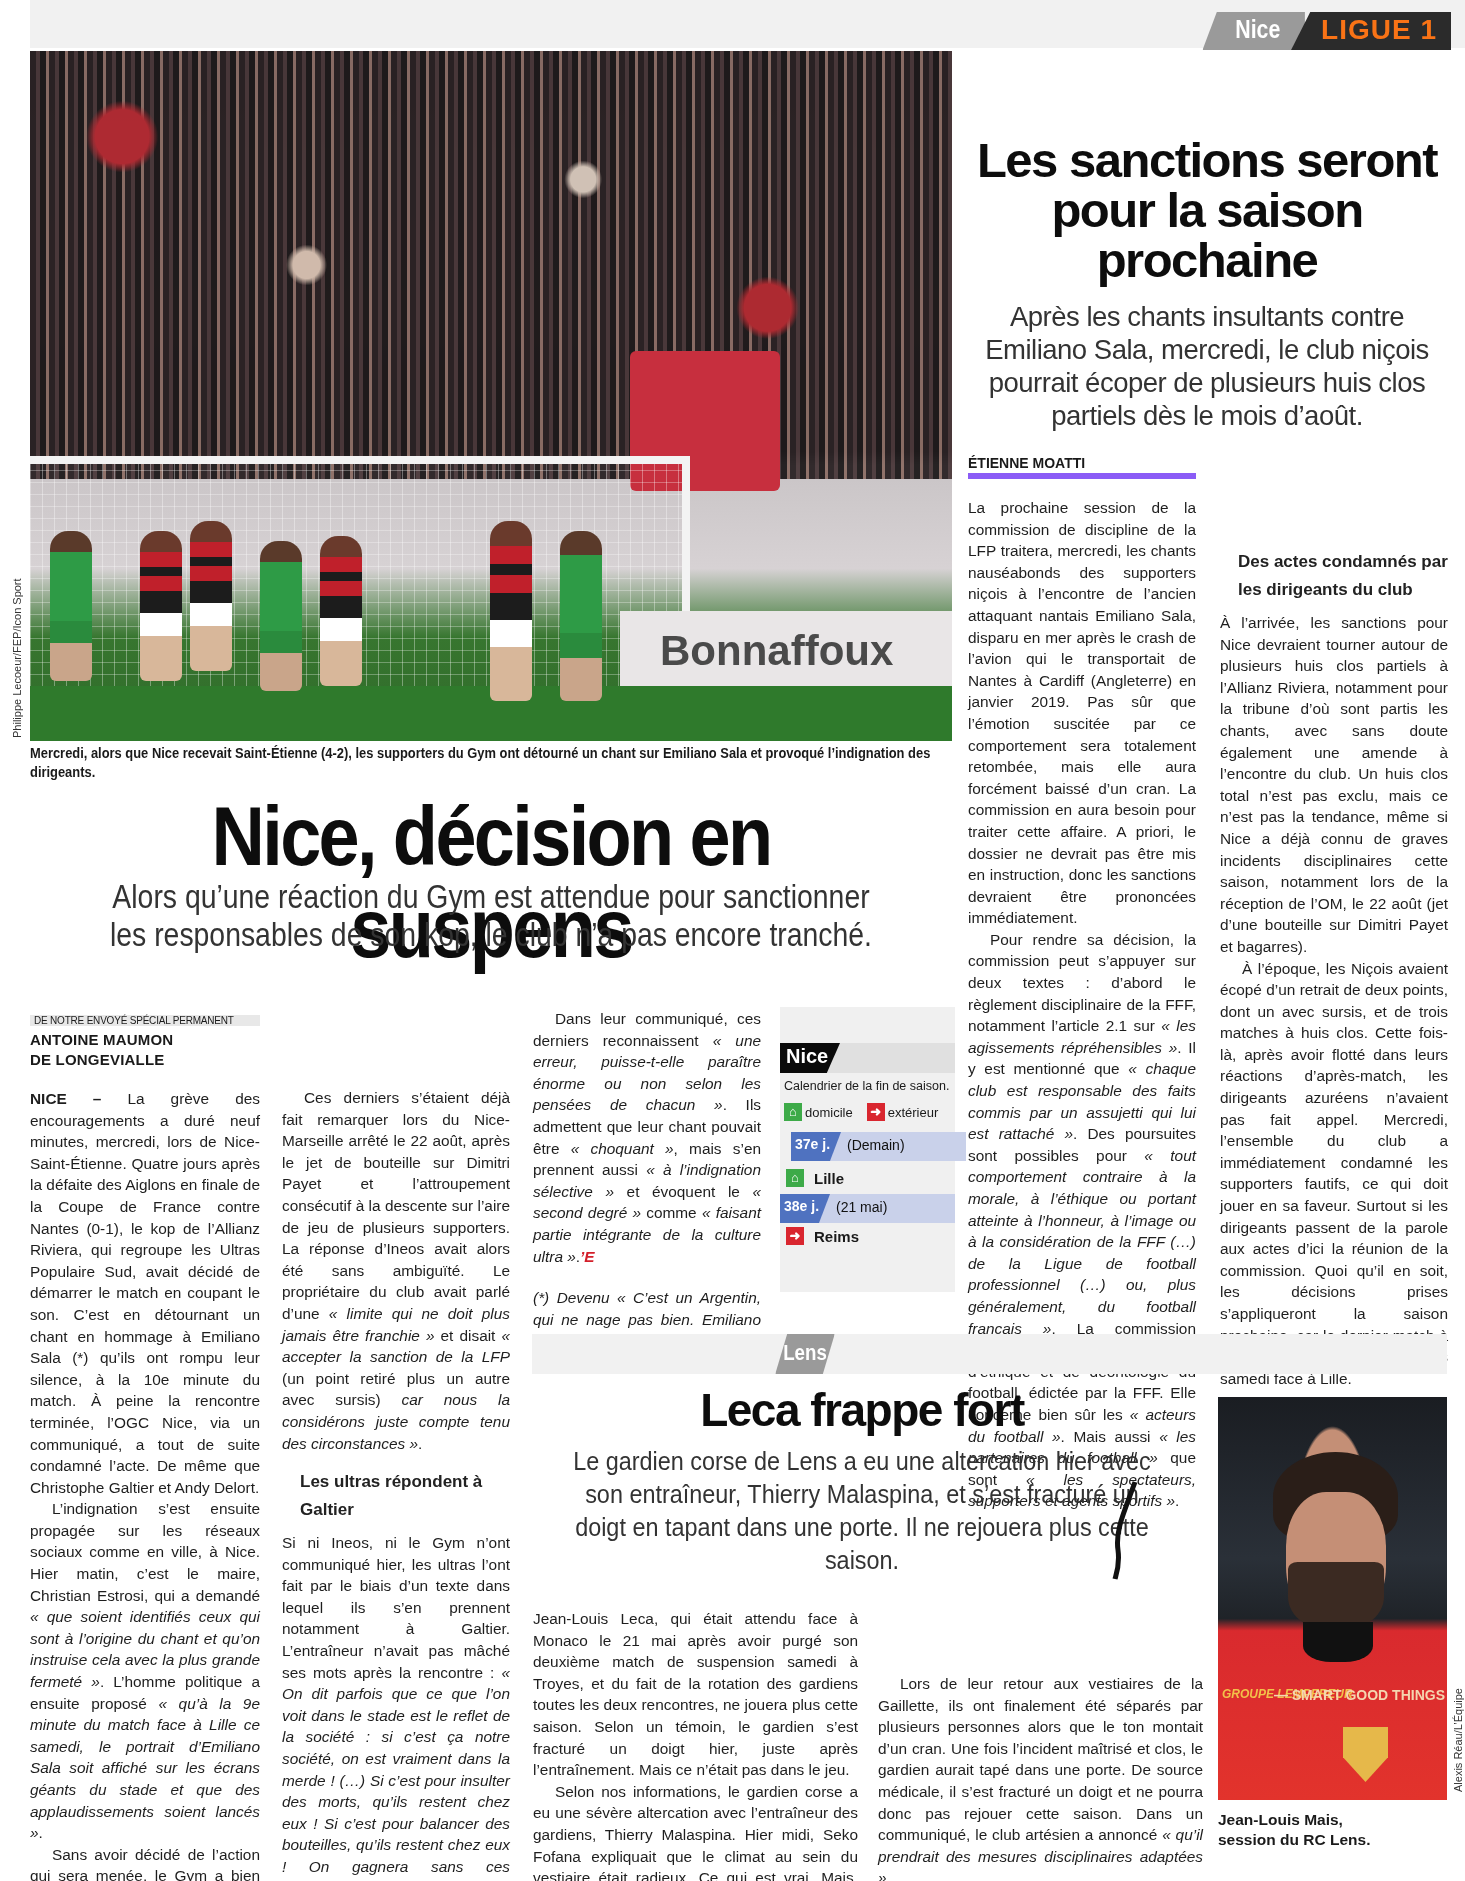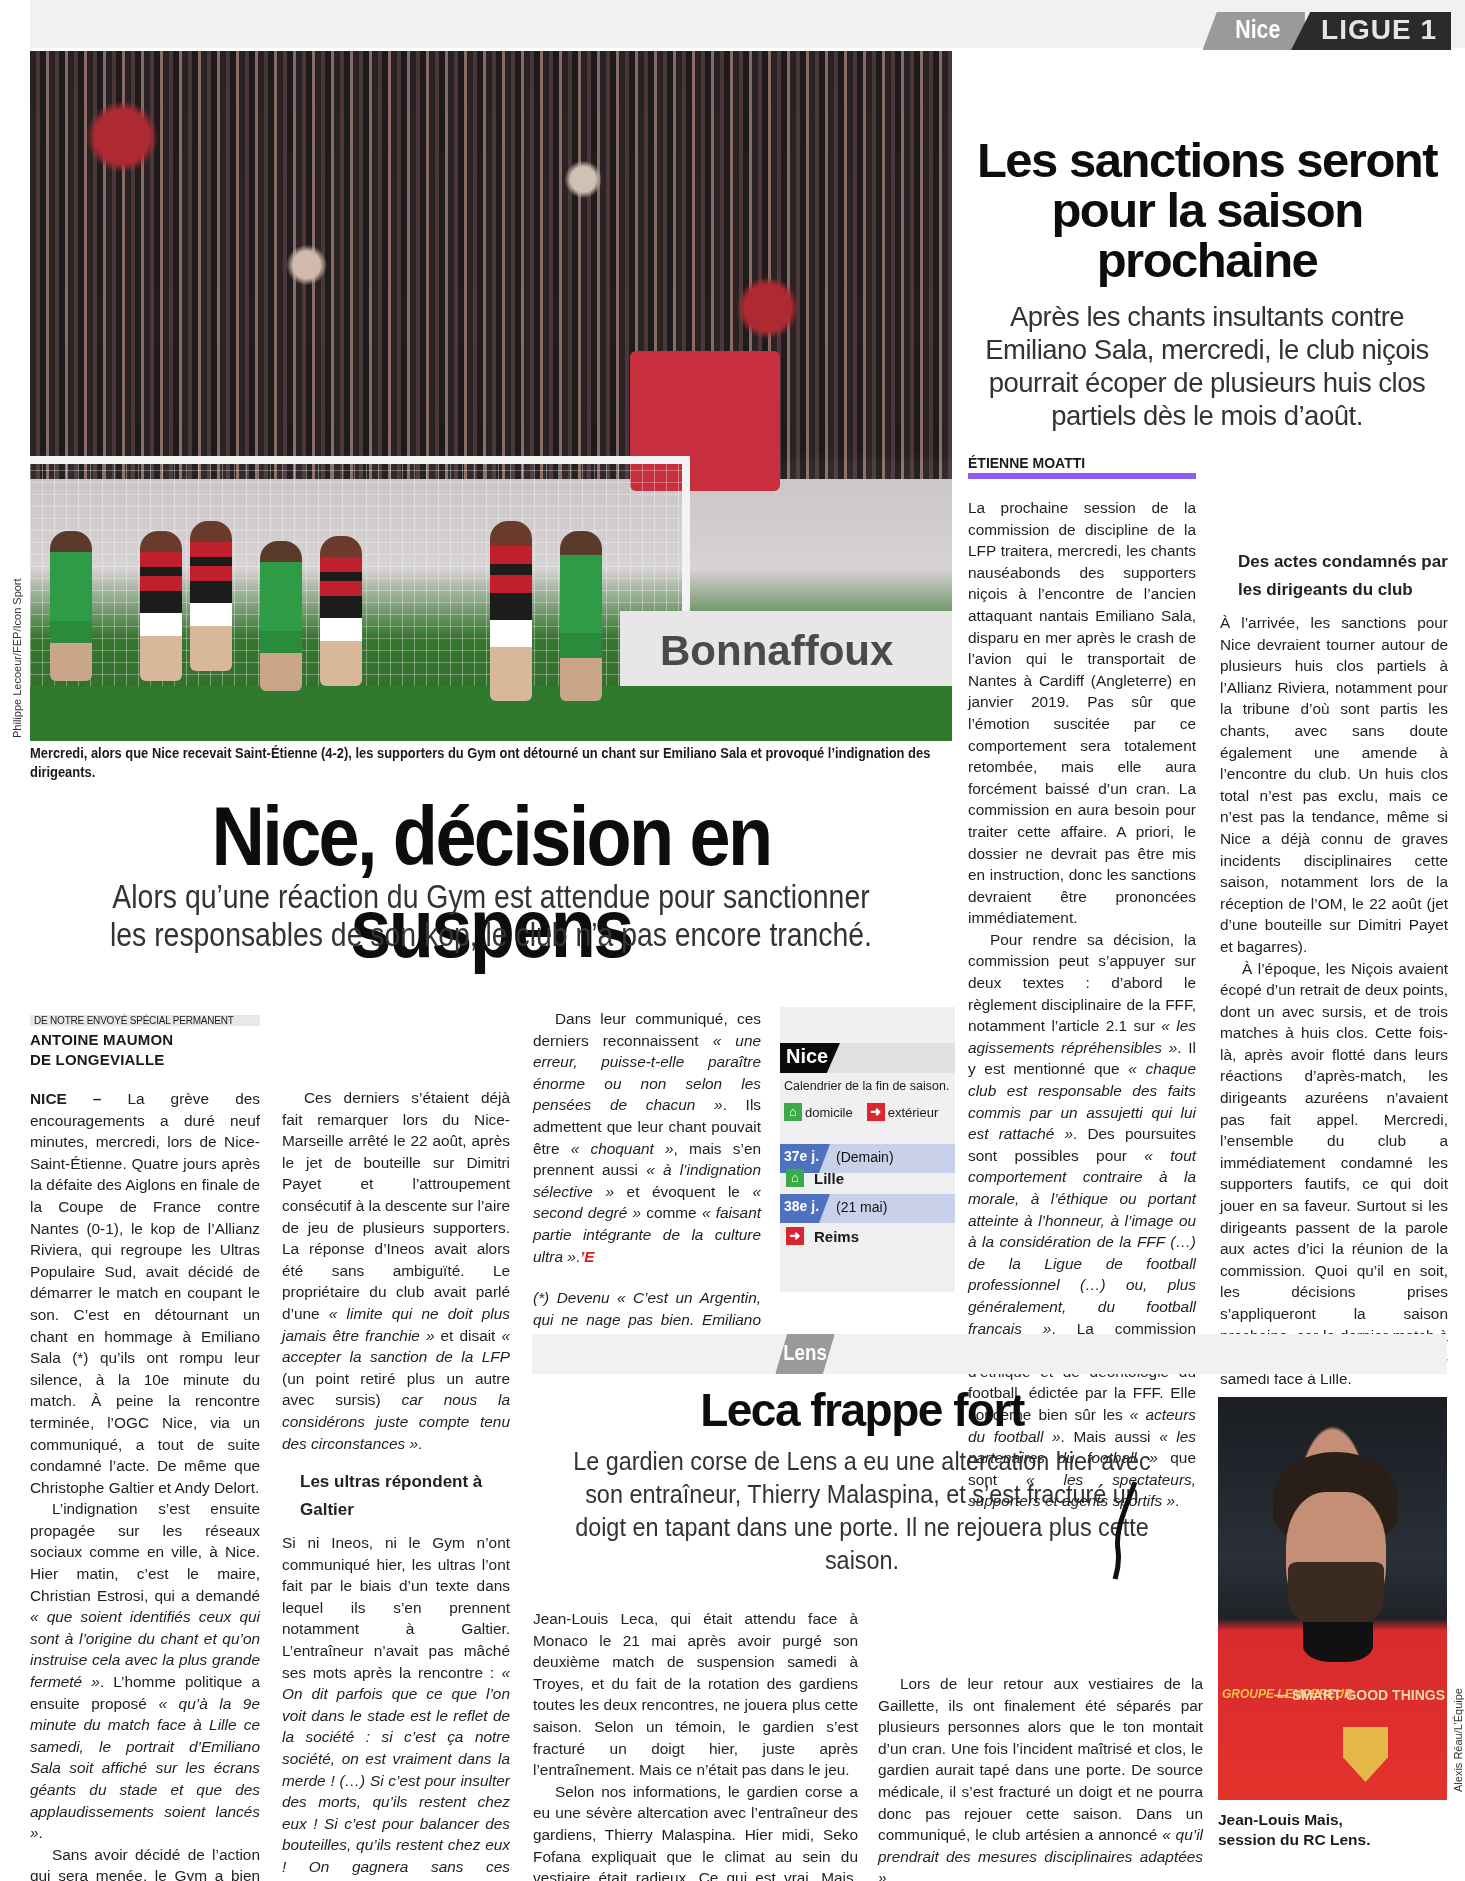--- a/index.html
+++ b/index.html
@@ -2,21 +2,21 @@
 <html><head>
 <meta charset="utf-8">
 <style>
   * { box-sizing: border-box; margin: 0; padding: 0; }
   html, body { width: 1465px; height: 1881px; background: #ffffff; overflow: hidden; }
   body { font-family: "Liberation Sans", sans-serif; color: #1a1a1a; position: relative; }
 
   .top-band { position: absolute; left: 30px; top: 0; width: 1435px; height: 48px; background: #f1f1f1; }
   .rubric { position: absolute; right: 14px; top: 12px; height: 38px; display: flex; }
   .rubric .city { background: #9a9a9a; color: #fff; font-family: "Liberation Sans Narrow", "Liberation Sans", sans-serif; font-weight: 700; font-size: 26px; padding: 2px 30px 0 40px; clip-path: polygon(14% 0, 100% 0, 100% 100%, 0 100%); transform: scaleX(0.82); transform-origin: right; margin-right: -14px; }
-  .rubric .league { background: #2b2b2b; color: #e5e5e5; font-weight: 700; font-size: 28px; padding: 2px 14px 0 30px; clip-path: polygon(12% 0, 100% 0, 100% 100%, 0 100%); letter-spacing: 1px; }
+  .rubric .league { background: #2b2b2b; color: #f97316; font-weight: 700; font-size: 28px; padding: 2px 14px 0 30px; clip-path: polygon(12% 0, 100% 0, 100% 100%, 0 100%); letter-spacing: 1px; }
 
   
   .photo-main { position: absolute; left: 30px; top: 51px; width: 922px; height: 690px; overflow: hidden;
     background:
       linear-gradient(180deg, rgba(0,0,0,0) 0%, rgba(0,0,0,0) 66%, rgba(30,100,30,0.0) 66%),
       linear-gradient(180deg, #1d1a1c 0%, #3a2b2c 20%, #4a3033 40%, #2c2224 58%, #c9c4c6 60%, #d7d2d4 75%, #37762f 85%, #2f6a2a 100%); }
   .photo-main .crowd { position: absolute; left: 0; top: 0; width: 100%; height: 62%;
     background:
       radial-gradient(circle at 10% 20%, #b52b33 0 3%, transparent 4%),
       radial-gradient(circle at 30% 50%, #d8c2b2 0 2%, transparent 3%),
@@ -151,21 +151,21 @@
   <div class="legend">
     <span class="item">
         <span class="ico home">⌂</span>
         <span>domicile</span>
       </span>
     <span class="item">
         <span class="ico away">➜</span>
         <span>extérieur</span>
       </span>
   </div>
-  <div class="round" style="top:137px;">
+  <div class="round" style="top:125px;margin-left:11px;">
     <div class="rnum">37e j.</div>
     <div class="rdate">(Demain)</div>
   </div>
   <div class="opp" style="top:162px;">
       <span class="ico home">⌂</span>
       <span>Lille</span>
     </div>
   <div class="round" style="top:187px;">
     <div class="rnum">38e j.</div>
     <div class="rdate">(21 mai)</div>

